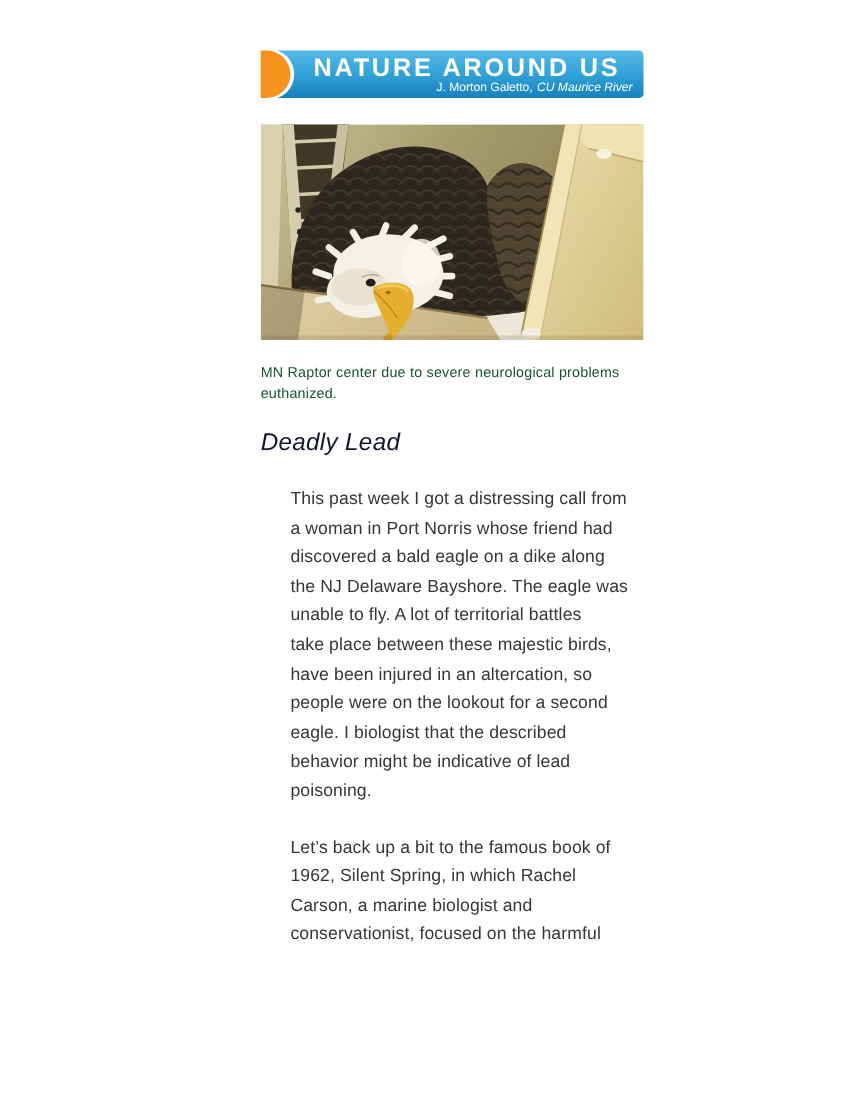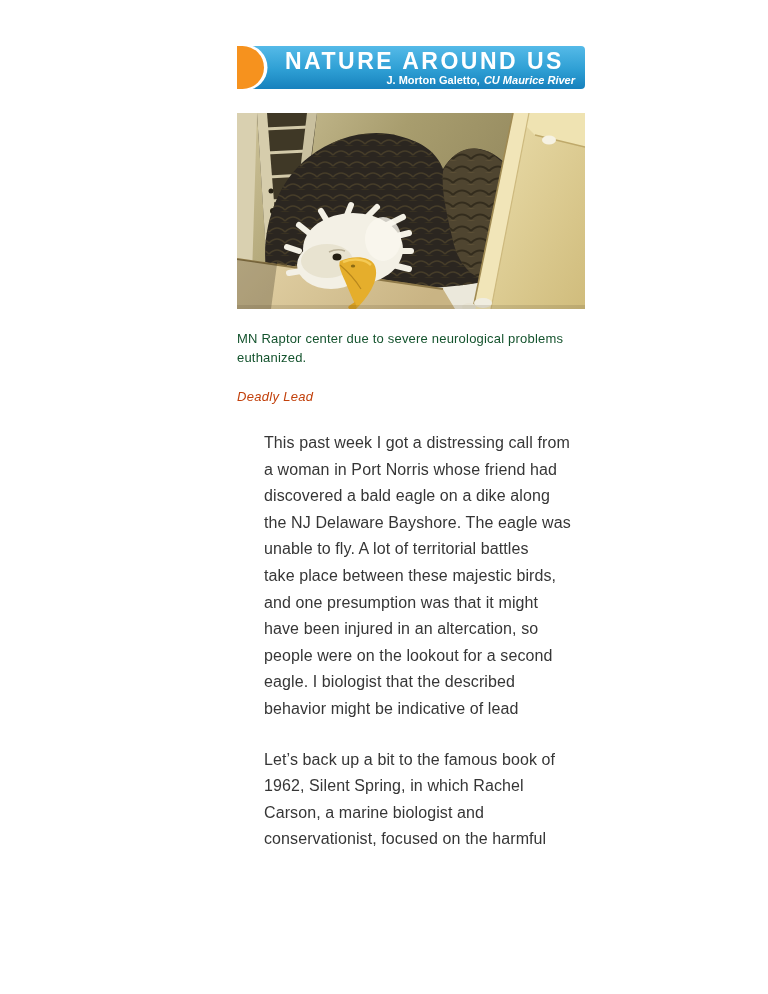--- a/index.html
+++ b/index.html
@@ -49,21 +49,21 @@
     font-size: 23px;
     font-weight: bold;
     letter-spacing: 2.5px;
     white-space: nowrap;
   }
   .banner-byline {
     position: absolute;
     right: 10px; bottom: 3px;
     color: #ffffff;
     font-size: 11px;
-    font-weight: bold;
+    font-weight: normal;
     white-space: nowrap;
     margin-top: 39px;
   }
   .byline-org { font-style: italic; margin-left: 4px; }
 
   
   .photo {
     width: 348px;
     height: 196px;
     margin-bottom: 20px;
@@ -77,22 +77,22 @@
     color: #14532d;
     font-size: 13px;
     line-height: 19px;
     letter-spacing: 0.2px;
   }
   .caption .tline { white-space: nowrap; }
 
   
   .article-heading {
     margin-bottom: 26px;
-    color: #c2410c;
-    font-size: 13px;
+    color: #0f172a;
+    font-size: 22px;
     font-style: italic;
     letter-spacing: 0.3px;
   }
   .paragraph {
     color: var(--body-text);
     font-size: 16px;
     line-height: 26.6px;
     letter-spacing: 0.1px;
     margin-bottom: 24px;
   }
@@ -227,25 +227,25 @@
 
     <div class="article-heading">Deadly Lead</div>
 
     <div class="paragraph">
         <div class="tline">This past week I got a distressing call from</div>
         <div class="tline">a woman in Port Norris whose friend had</div>
         <div class="tline">discovered a bald eagle on a dike along</div>
         <div class="tline">the NJ Delaware Bayshore. The eagle was</div>
         <div class="tline">unable to fly. A lot of territorial battles</div>
         <div class="tline">take place between these majestic birds,</div>
-        <div class="tline">and one presumption was that it might</div>
         <div class="tline">have been injured in an altercation, so</div>
         <div class="tline">people were on the lookout for a second</div>
         <div class="tline">eagle. I biologist that the described</div>
         <div class="tline">behavior might be indicative of lead</div>
+        <div class="tline">poisoning.</div>
       </div>
     <div class="paragraph">
         <div class="tline">Let’s back up a bit to the famous book of</div>
         <div class="tline">1962, Silent Spring, in which Rachel</div>
         <div class="tline">Carson, a marine biologist and</div>
         <div class="tline">conservationist, focused on the harmful</div>
       </div>
 
   </div>
 </div>

